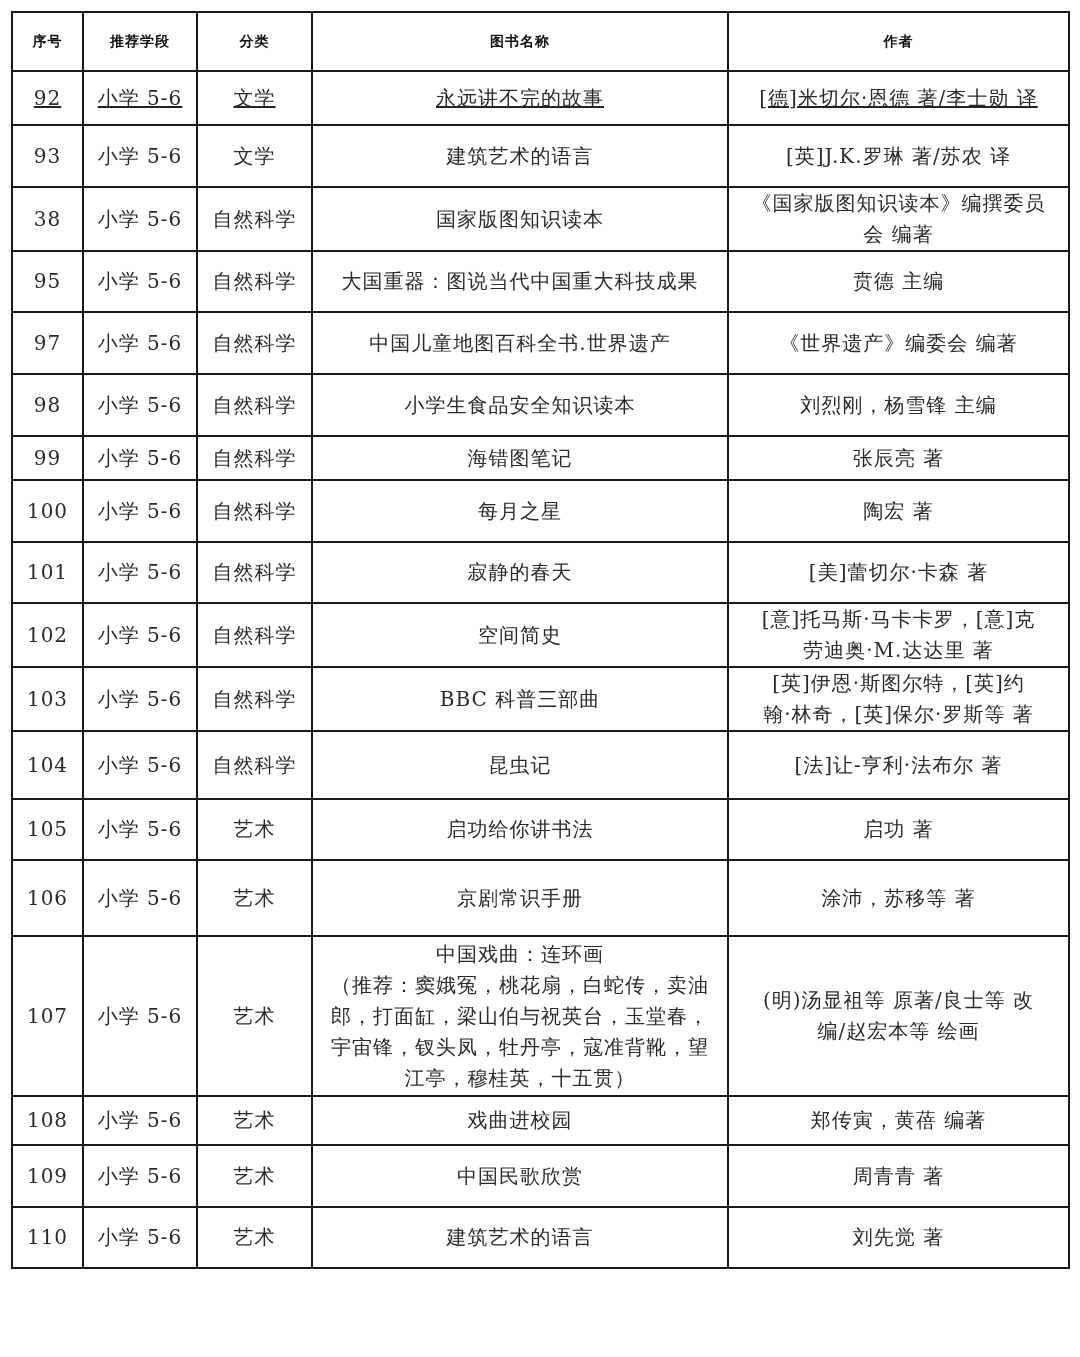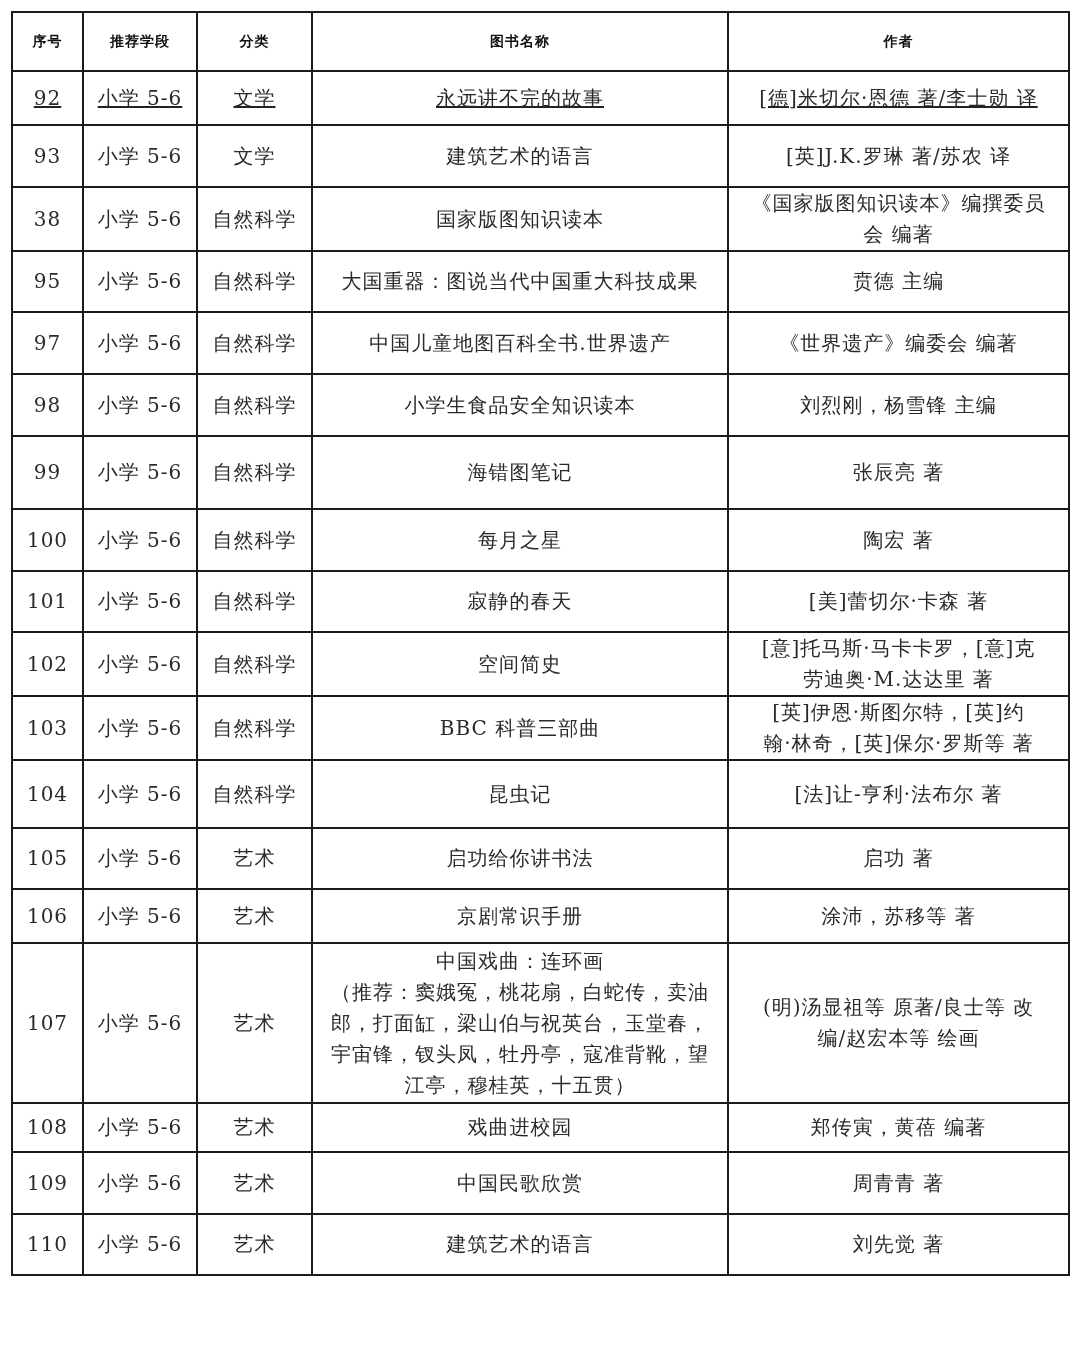--- a/index.html
+++ b/index.html
@@ -72,21 +72,21 @@
     <td class="ml">中国儿童地图百科全书.世界遗产</td>
     <td class="ml">《世界遗产》编委会 编著</td>
   </tr>
       <tr style="height: 62px;">
     <td class="num">98</td>
     <td>小学 5-6</td>
     <td>自然科学</td>
     <td class="ml">小学生食品安全知识读本</td>
     <td class="ml">刘烈刚，杨雪锋 主编</td>
   </tr>
-      <tr style="height: 73px;">
+      <tr style="height: 44px;">
     <td class="num">99</td>
     <td>小学 5-6</td>
     <td>自然科学</td>
     <td class="ml">海错图笔记</td>
     <td class="ml">张辰亮 著</td>
   </tr>
       <tr style="height: 62px;">
     <td class="num">100</td>
     <td>小学 5-6</td>
     <td>自然科学</td>
@@ -123,21 +123,21 @@
     <td class="ml">昆虫记</td>
     <td class="ml">[法]让-亨利·法布尔 著</td>
   </tr>
       <tr style="height: 61px;">
     <td class="num">105</td>
     <td>小学 5-6</td>
     <td>艺术</td>
     <td class="ml">启功给你讲书法</td>
     <td class="ml">启功 著</td>
   </tr>
-      <tr style="height: 54px; border-radius: 10px;">
+      <tr style="height: 76px; border-radius: 10px;">
     <td class="num">106</td>
     <td>小学 5-6</td>
     <td>艺术</td>
     <td class="ml">京剧常识手册</td>
     <td class="ml">涂沛，苏移等 著</td>
   </tr>
       <tr style="height: 160px;">
     <td class="num">107</td>
     <td>小学 5-6</td>
     <td>艺术</td>

